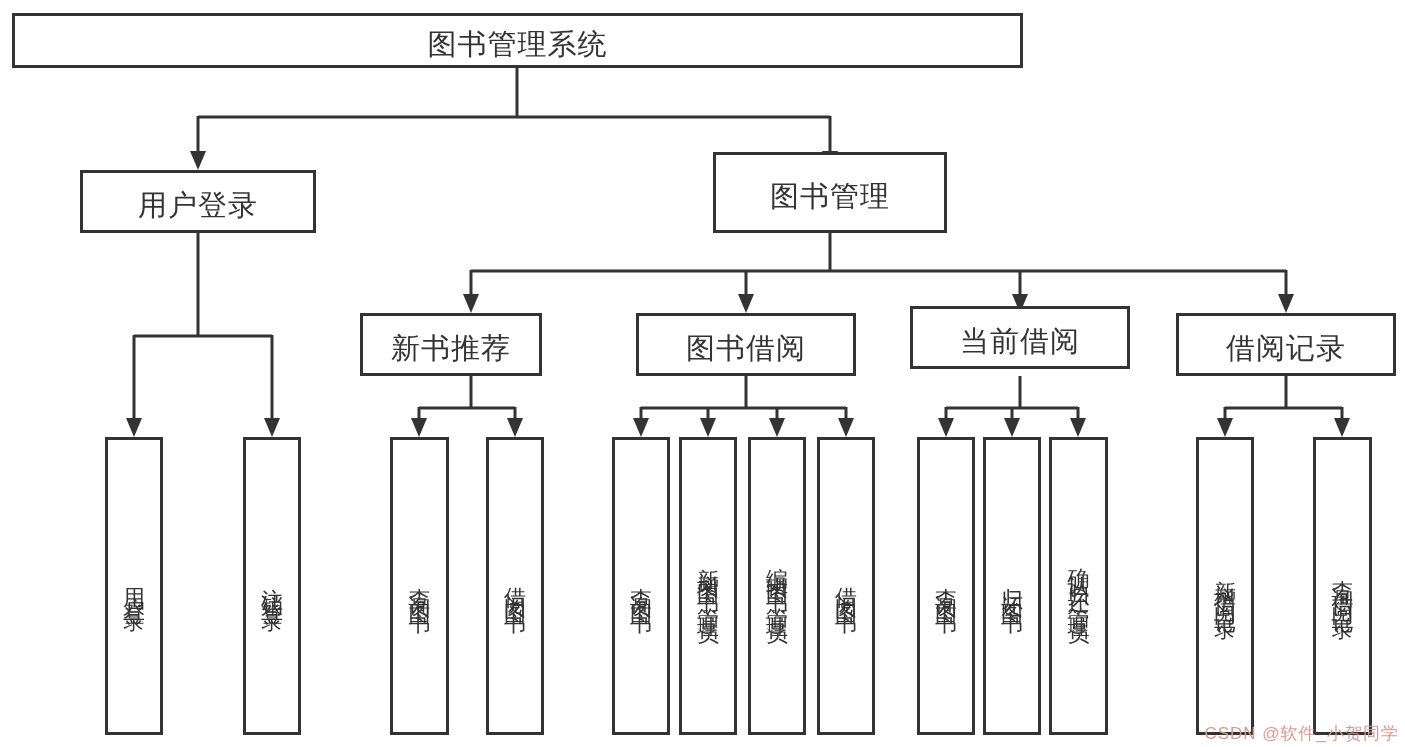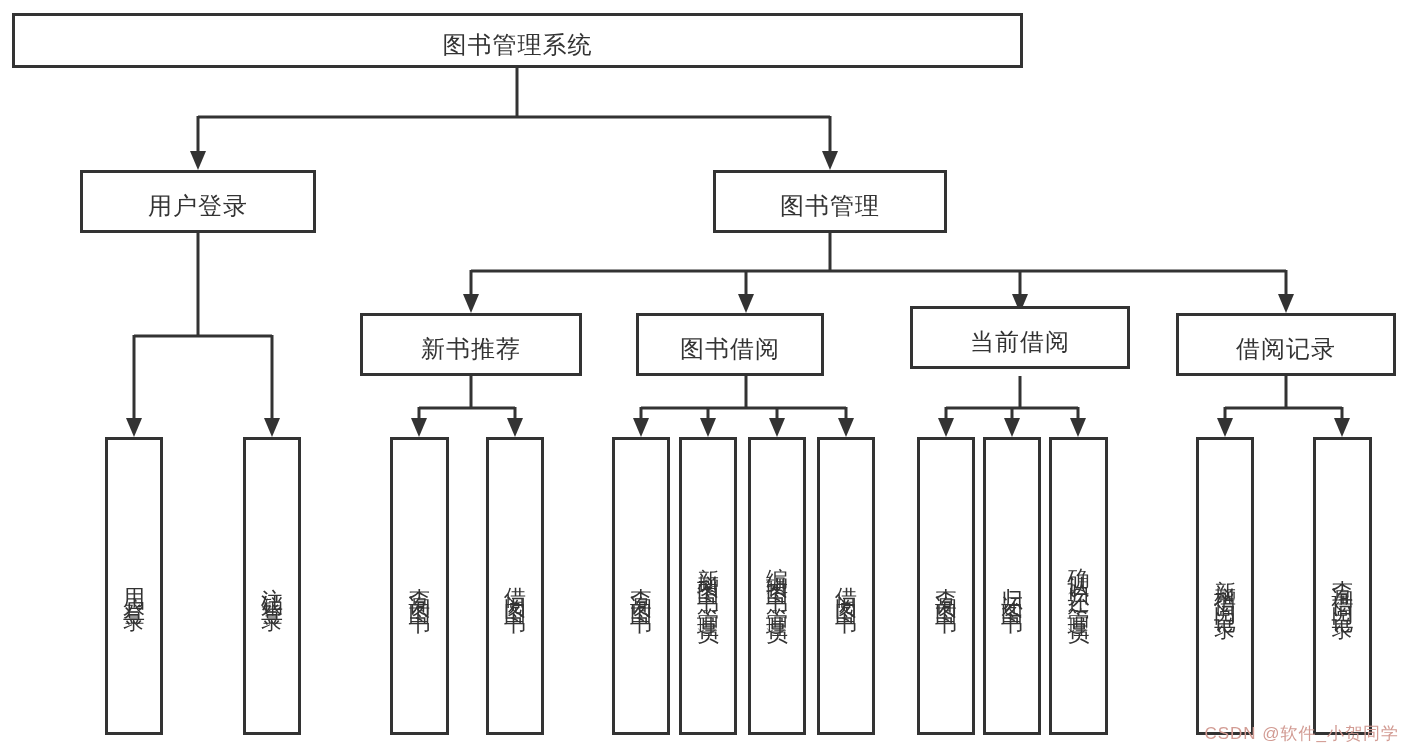--- a/index.html
+++ b/index.html
@@ -20,37 +20,37 @@
   .box{
     position:absolute;
     box-sizing:border-box;
     border:3px solid var(--line);
     background:#ffffff;
     display:flex;
     align-items:center;
     justify-content:center;
     color:#333333;
   }
-  .h-label{font-size:24px;letter-spacing:1px;white-space:nowrap;margin-top:8px;}
+  .h-label{font-size:29px;letter-spacing:1px;white-space:nowrap;margin-top:8px;}
   .v-label{
     writing-mode:vertical-rl;
     text-orientation:mixed;
     font-size:22px;
     letter-spacing:8px;
     line-height:1;
     white-space:nowrap;
   }
   
   .b-root{left:12px;top:13px;width:1011px;height:55px;}
   
   .b-user-login{left:80px;top:170px;width:236px;height:63px;}
-  .b-book-mgmt{left:713px;top:170px;width:234px;height:63px;}
-  
-  .b-new-book{left:360px;top:313px;width:222px;height:63px;}
-  .b-book-borrow{left:636px;top:313px;width:188px;height:63px;}
+  .b-book-mgmt{left:713px;top:152px;width:234px;height:81px;}
+  
+  .b-new-book{left:360px;top:313px;width:182px;height:63px;}
+  .b-book-borrow{left:636px;top:313px;width:220px;height:63px;}
   .b-cur-borrow{left:910px;top:306px;width:220px;height:63px;}
   .b-borrow-rec{left:1176px;top:313px;width:220px;height:63px;}
   
   .leaf{top:437px;height:298px;}
   .lf-1{left:105px;width:58px;}
   .lf-2{left:243px;width:58px;}
   .lf-3{left:390px;width:59px;}
   .lf-4{left:486px;width:58px;}
   .lf-5{left:612px;width:58px;}
   .lf-6{left:679px;width:58px;}

